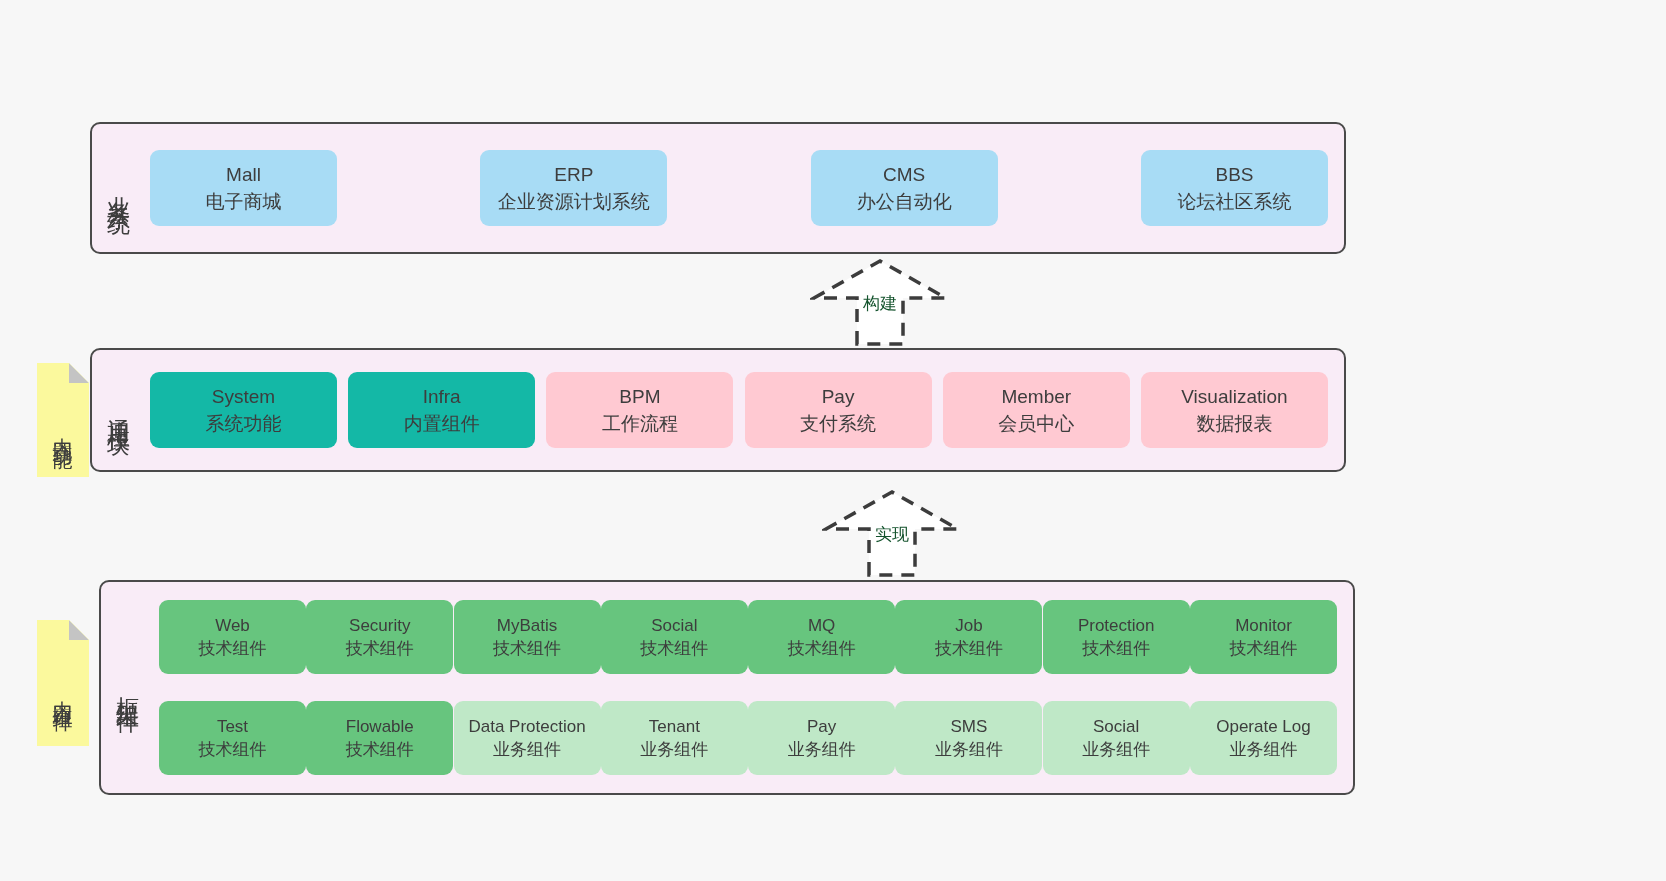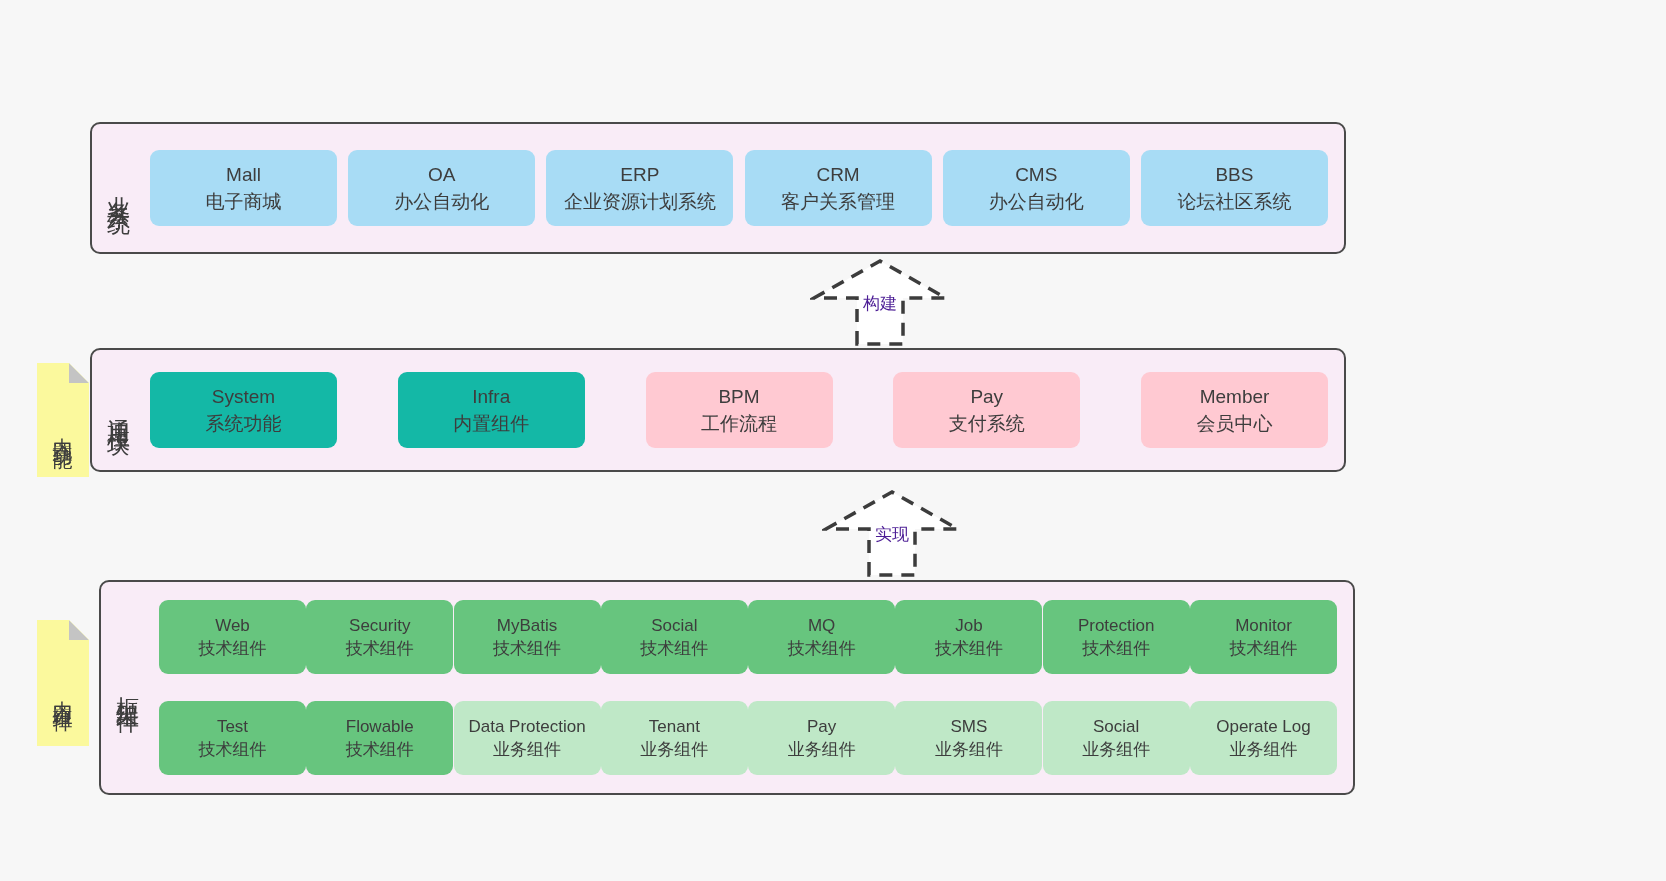--- a/index.html
+++ b/index.html
@@ -96,21 +96,21 @@
   #arrow2 { left: 822px; top: 487px; }
   .arrow-label {
     position: absolute;
     left: 50%;
     top: 47px;
     transform: translate(-50%, -50%);
     background: #ffffff;
     padding: 1px 3px;
     font-size: 17px;
     white-space: nowrap;
-    color: #4c1d95;
+    color: #14532d;
   }
 
   
   .sticky {
     position: absolute;
     width: 52px;
     background: #fbf99d;
     clip-path: polygon(0 0, calc(100% - 20px) 0, 100% 20px, 100% 100%, 0 100%);
   }
   #sticky1 { left: 37px; top: 363px; height: 114px; }
@@ -149,30 +149,22 @@
 <div class="canvas">
 
   <section class="layer" id="layer1">
     <div class="layer-label">业务系统</div>
     <div class="boxes wide">
         <div class="box blue">
           <div class="box-name">Mall</div>
           <div class="box-desc">电子商城</div>
         </div>
         <div class="box blue">
-          <div class="box-name">OA</div>
-          <div class="box-desc">办公自动化</div>
-        </div>
-        <div class="box blue">
           <div class="box-name">ERP</div>
           <div class="box-desc">企业资源计划系统</div>
-        </div>
-        <div class="box blue">
-          <div class="box-name">CRM</div>
-          <div class="box-desc">客户关系管理</div>
         </div>
         <div class="box blue">
           <div class="box-name">CMS</div>
           <div class="box-desc">办公自动化</div>
         </div>
         <div class="box blue">
           <div class="box-name">BBS</div>
           <div class="box-desc">论坛社区系统</div>
         </div>
       </div>
@@ -201,20 +193,24 @@
           <div class="box-desc">工作流程</div>
         </div>
         <div class="box pink">
           <div class="box-name">Pay</div>
           <div class="box-desc">支付系统</div>
         </div>
         <div class="box pink">
           <div class="box-name">Member</div>
           <div class="box-desc">会员中心</div>
         </div>
+        <div class="box pink">
+          <div class="box-name">Visualization</div>
+          <div class="box-desc">数据报表</div>
+        </div>
       </div>
   </section>
 
   <div class="sticky" id="sticky1">
     <div class="fold"></div>
     <div class="sticky-text">
       <span>内置功能</span>
     </div>
   </div>
 

